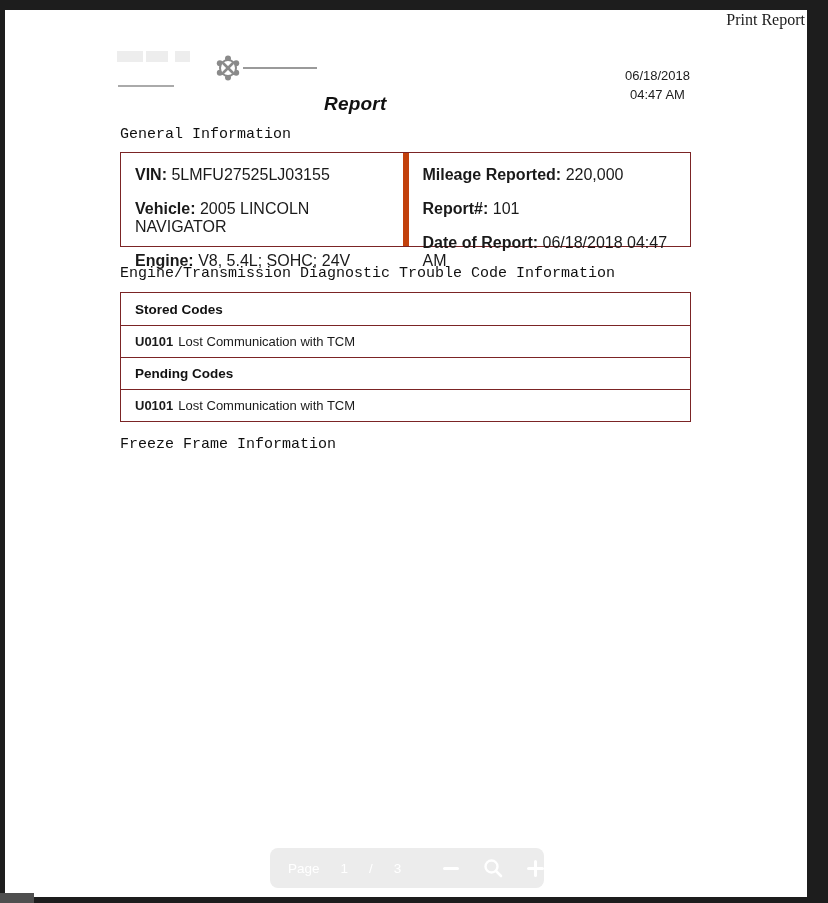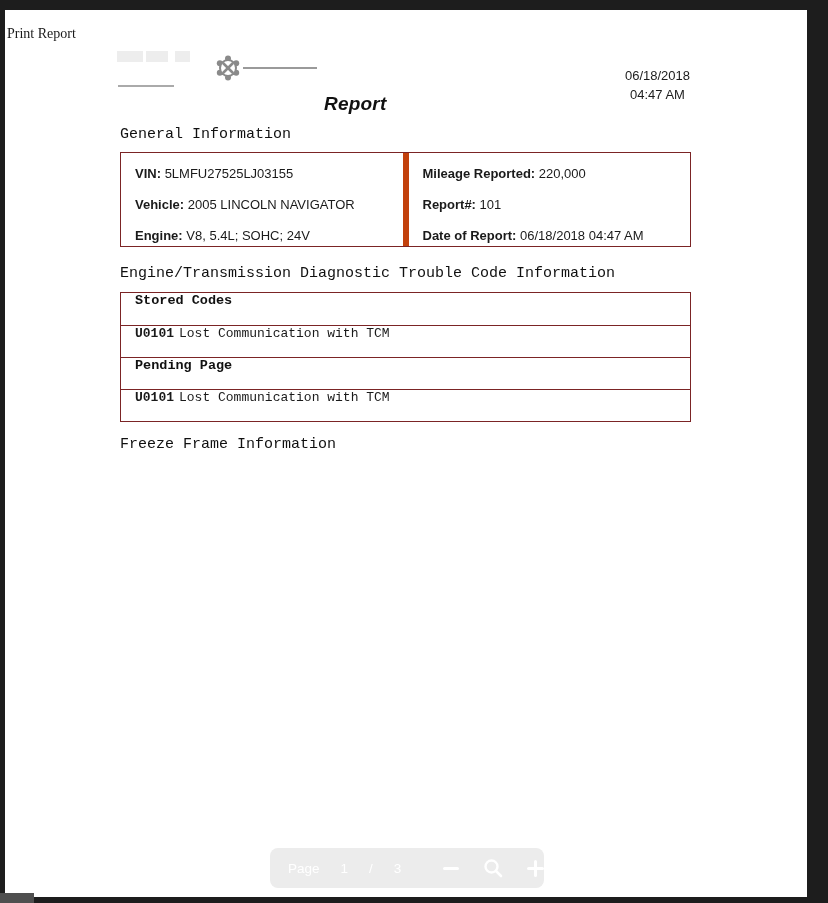--- a/index.html
+++ b/index.html
@@ -14,24 +14,24 @@
   .page {
     position:absolute; left:5px; top:10px; width:802px; height:887px;
     background:#ffffff;
   }
   .scroll-corner {
     position:absolute; left:0; top:893px; width:34px; height:10px;
     background:#4f4f4f;
   }
   
   .print-header {
-    position:absolute; left:0; top:16px; width:100%;
-    display:flex; justify-content:flex-start;
+    position:absolute; left:0; top:1px; width:100%;
+    display:flex; justify-content:flex-end;
     font-family:"Liberation Serif", serif;
-    font-size:14px; color:#1a1a1a;
+    font-size:16px; color:#1a1a1a;
     padding:0 2px 0 2px;
   }
   
   .logo-remnant { position:absolute; background:#ededed; }
   .r1 { left:112px; top:41px; width:26px; height:11px; }
   .r2 { left:141px; top:41px; width:22px; height:11px; }
   .r3 { left:170px; top:41px; width:15px; height:11px; }
   .logo-underline { position:absolute; left:113px; top:75px; width:56px; height:2px; background:#aaaaaa; }
   .gear-wrap { position:absolute; left:209px; top:44px; width:28px; height:28px; }
   .gear-line { position:absolute; left:238px; top:57px; width:74px; height:2px; background:#9a9a9a; }
@@ -51,30 +51,30 @@
   .h-general { left:115px; top:116px; }
   .h-dtc     { left:115px; top:255px; }
   .h-freeze  { left:115px; top:426px; }
 
   .gen-table {
     position:absolute; left:115px; top:142px; width:571px; height:95px;
     border:1px solid #7b2425; display:flex;
   }
   .gen-cell { flex:1; padding:13px 0 0 14px; }
   .gen-cell + .gen-cell { border-left:6px solid #c2410c; }
-  .gen-line { font-size:13px; color:#1a1a1a; margin-bottom:16px; }
+  .gen-line { font-size:16px; color:#1a1a1a; margin-bottom:16px; }
   .gen-line b { font-weight:bold; }
 
   .dtc-table {
     position:absolute; left:115px; top:282px; width:571px;
     border:1px solid #7b2425;
   }
   .dtc-row {
-    height:32px; display:flex; align-items:flex-start; padding-left:14px;
-    font-size:13px; color:#1a1a1a;font-family:Liberation Mono, monospace;
+    height:32px; display:flex; align-items:center; padding-left:14px;
+    font-size:13px; color:#1a1a1a;
   }
   .dtc-row + .dtc-row { border-top:1px solid #7b2425; }
   .dtc-row.hdr { font-weight:bold; font-size:13.5px; color:#111; }
   .dtc-code { font-weight:bold; margin-right:5px; }
 
   
   .pdf-toolbar {
     position:absolute; left:265px; top:838px; width:274px; height:40px;
     background:#ececec; border-radius:8px;
     display:flex; align-items:center; color:#ffffff;
@@ -177,21 +177,21 @@
 
   <div class="dtc-table">
     <div class="dtc-row hdr">
       <span>Stored Codes</span>
     </div>
     <div class="dtc-row">
       <span class="dtc-code">U0101</span>
       <span>Lost Communication with TCM</span>
     </div>
     <div class="dtc-row hdr">
-      <span>Pending Page</span>
+      <span>Pending Codes</span>
     </div>
     <div class="dtc-row">
       <span class="dtc-code">U0101</span>
       <span>Lost Communication with TCM</span>
     </div>
   </div>
 
   <div class="section-heading h-freeze">Freeze Frame Information</div>
 
   <div class="pdf-toolbar">

